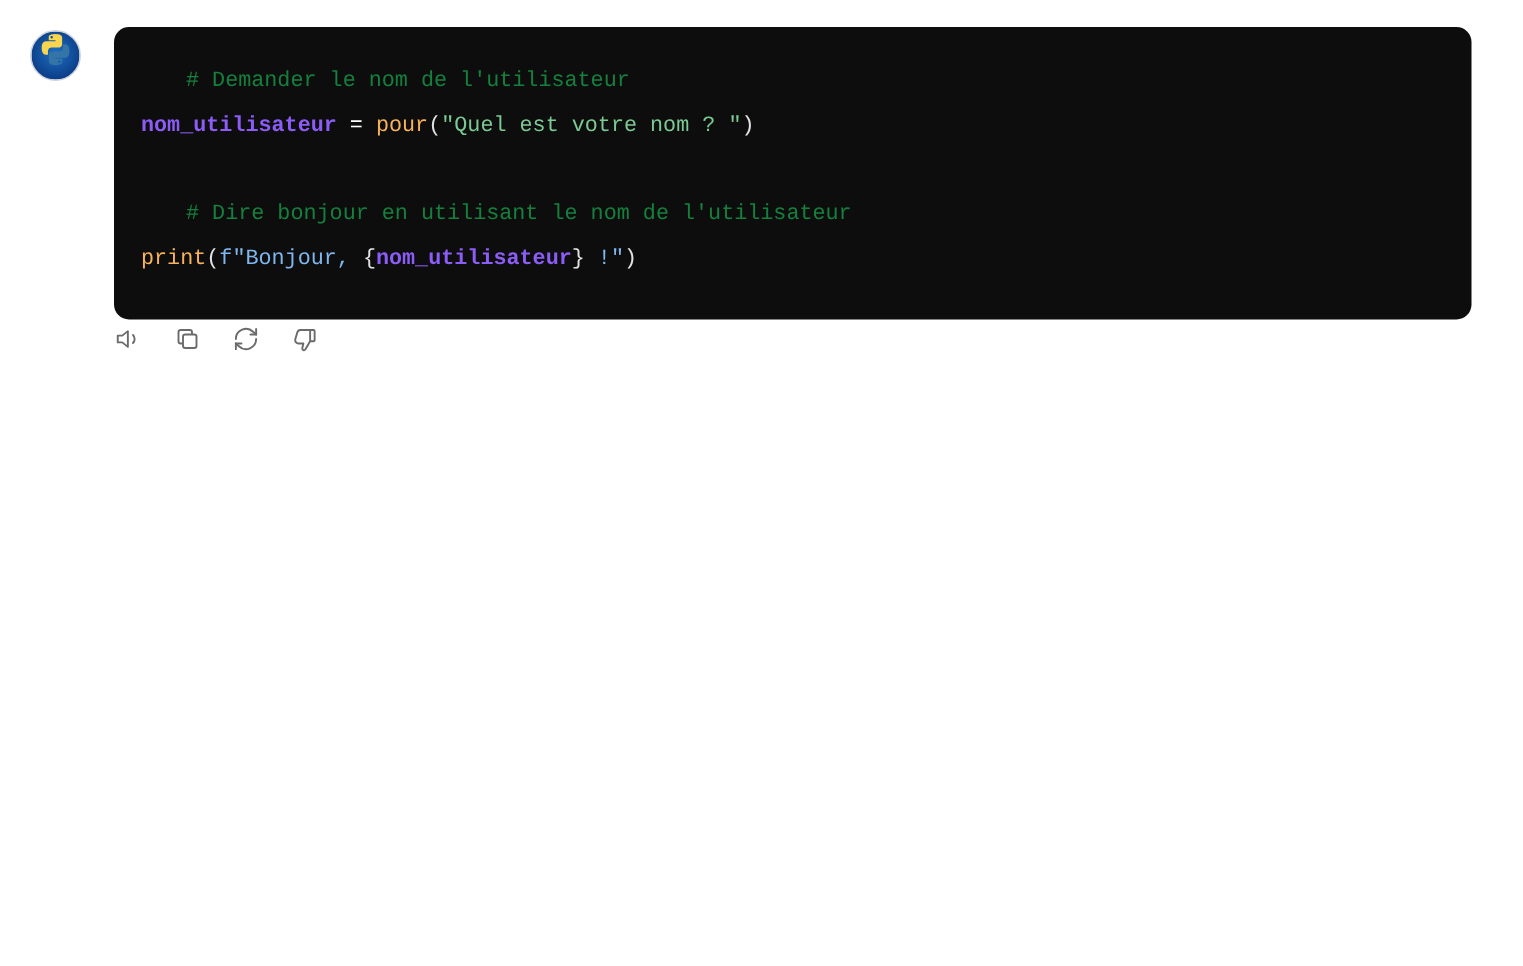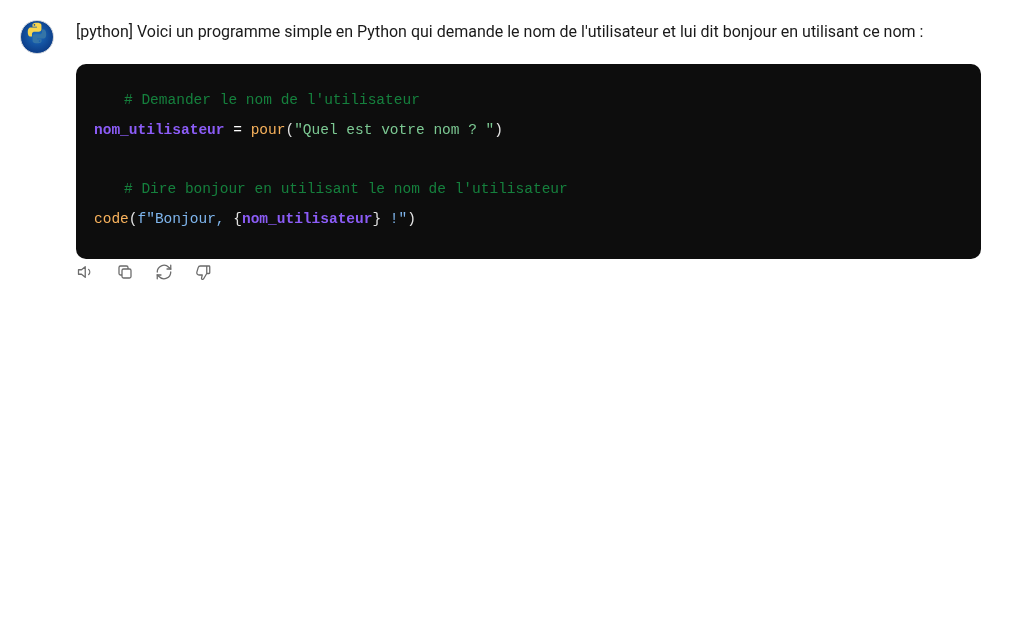--- a/index.html
+++ b/index.html
@@ -121,28 +121,27 @@
   <div class="assistant-row">
     <div class="avatar">
       <span>
         <svg viewBox="0 0 32 32">
           <path fill="#f7d54e" d="M15.9 2.2c-6.3 0-5.9 2.7-5.9 2.7v2.8h6v0.9H7.7s-4-0.5-4 5.9 3.5 6.1 3.5 6.1h2.1v-2.9s-0.1-3.5 3.4-3.5h5.9s3.3 0.1 3.3-3.2V5.5S22.4 2.2 15.9 2.2zM12.6 4.1c0.6 0 1.1 0.5 1.1 1.1s-0.5 1.1-1.1 1.1-1.1-0.5-1.1-1.1 0.5-1.1 1.1-1.1z"></path>
           <path fill="#3474a7" d="M16.1 29.8c6.3 0 5.9-2.7 5.9-2.7v-2.8h-6v-0.9h8.3s4 0.5 4-5.9-3.5-6.1-3.5-6.1h-2.1v2.9s0.1 3.5-3.4 3.5h-5.9s-3.3-0.1-3.3 3.2v5.4s-0.5 3.4 6 3.4zM19.4 27.9c-0.6 0-1.1-0.5-1.1-1.1s0.5-1.1 1.1-1.1 1.1 0.5 1.1 1.1-0.5 1.1-1.1 1.1z"></path>
         </svg>
       </span>
     </div>
     <div class="assistant-content">
-      <div class="assistant-text">[python] Voici un programme simple en Python qui demande le nom de l'utilisateur et lui dit bonjour en utilisant ce nom :</div>
 
       <div class="code-block">
         <div class="code-body"><span class="tok-comment"># Demander le nom de l'utilisateur</span>
 <span class="tok-var">nom_utilisateur</span><span class="tok-op"> = </span><span class="tok-func">pour</span><span class="tok-paren">(</span><span class="tok-str">"Quel est votre nom ? "</span><span class="tok-paren">)</span>
 
 <span class="tok-comment"># Dire bonjour en utilisant le nom de l'utilisateur</span>
-<span class="tok-func">code</span><span class="tok-paren">(</span><span class="tok-f">f"Bonjour, </span><span class="tok-brace">{</span><span class="tok-var">nom_utilisateur</span><span class="tok-brace">}</span><span class="tok-f"> !"</span><span class="tok-paren">)</span></div>
+<span class="tok-func">print</span><span class="tok-paren">(</span><span class="tok-f">f"Bonjour, </span><span class="tok-brace">{</span><span class="tok-var">nom_utilisateur</span><span class="tok-brace">}</span><span class="tok-f"> !"</span><span class="tok-paren">)</span></div>
       </div>
 
 
       <div class="action-row">
         <span class="action-btn">
           <svg viewBox="0 0 24 24" fill="none" stroke-width="1.7" stroke-linecap="round" stroke-linejoin="round">
               <path d="M11 5 6 9H2v6h4l5 4V5z"></path>
               <path d="M15.54 8.46a5 5 0 0 1 0 7.07"></path>
             </svg>
         </span>

